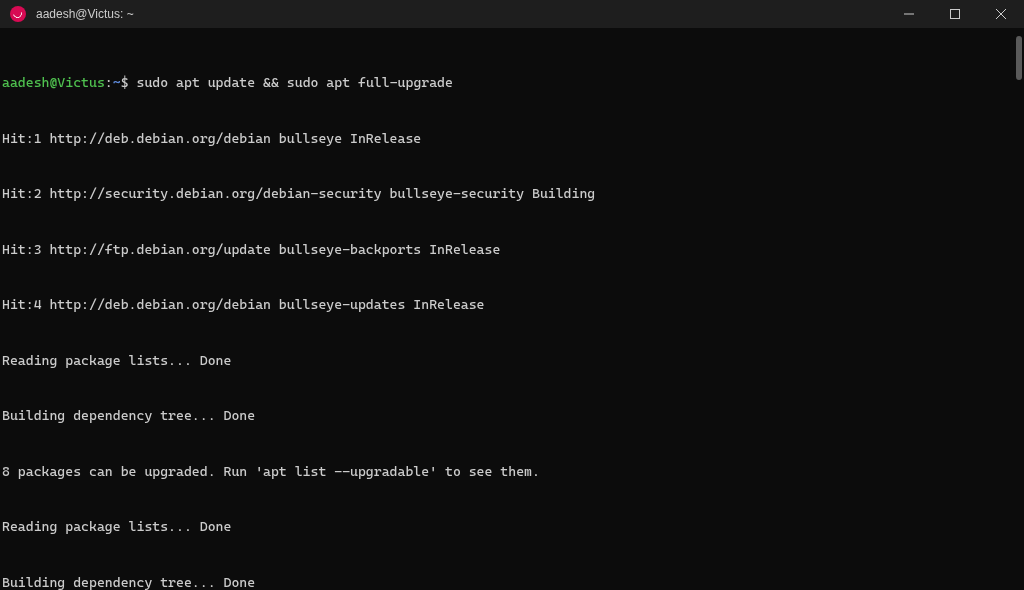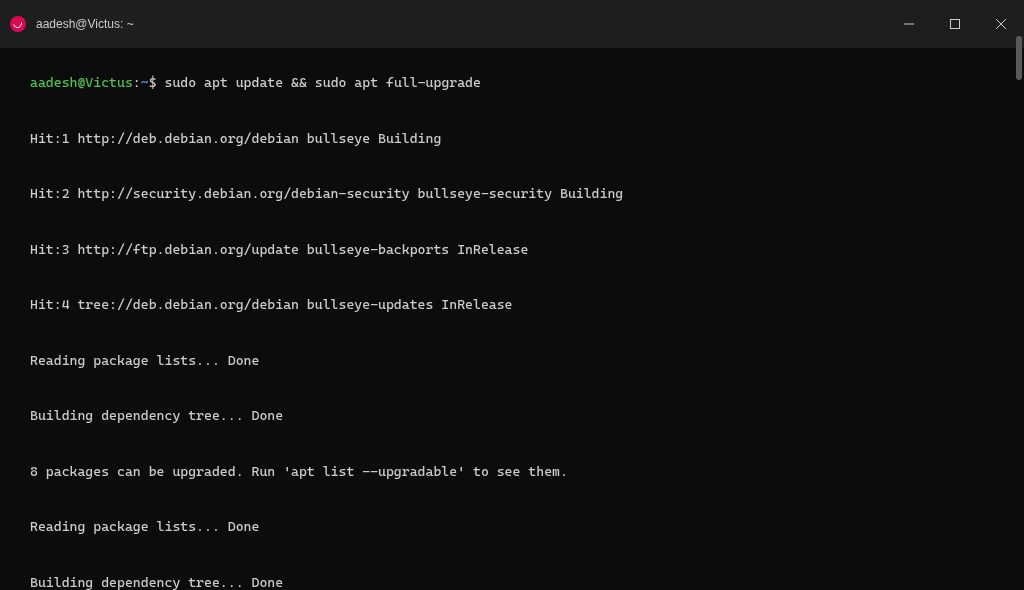--- a/index.html
+++ b/index.html
@@ -7,21 +7,21 @@
     width: 1024px;
     height: 590px;
     background: #0c0c0c;
     font-family: "Cascadia Mono", Consolas, "Courier New", monospace;
     font-size: 13.5px;
     line-height: 18.5px;
     overflow: hidden;
     position: relative;
   }
   .titlebar {
-    height: 48px;
+    height: 28px;
     background: #1e1e1e;
     display: flex;
     align-items: center;
     padding-left: 10px;
     -webkit-user-select: none;
     user-select: none;
   }
   .titlebar .app-icon {
     width: 16px; height: 16px;
     border-radius: 50%;
@@ -61,21 +61,20 @@
   .terminal {
     position: absolute;
     top: 32px;
     left: 0;
     right: 0;
     bottom: 0;
     color: #cccccc;
     white-space: pre-wrap;
     word-break: break-all;
     padding: 4px 0 0 2px;
-    margin-left: 28px;
   }
   .prompt-user { color: #4fc14f; }
   .prompt-sep  { color: #cccccc; }
   .prompt-path { color: #5c87d6; }
   .scrollbar {
     position: absolute;
     top: 36px;
     right: 2px;
     width: 6px;
     height: 44px;
@@ -104,24 +103,24 @@
       <svg viewBox="0 0 10 10">
           <line x1="0" y1="0" x2="10" y2="10" stroke="currentColor" stroke-width="1"></line>
           <line x1="10" y1="0" x2="0" y2="10" stroke="currentColor" stroke-width="1"></line>
         </svg>
     </div>
   </div>
 </div>
 
 <div class="terminal">
   <div><span class="prompt-user">aadesh@Victus</span><span class="prompt-sep">:</span><span class="prompt-path">~</span><span class="prompt-sep">$</span><span> sudo apt update &amp;&amp; sudo apt full-upgrade</span></div>
-  <div>Hit:1 http://deb.debian.org/debian bullseye Building</div>
+  <div>Hit:1 http://deb.debian.org/debian bullseye InRelease</div>
   <div>Hit:2 http://security.debian.org/debian-security bullseye-security Building</div>
   <div>Hit:3 http://ftp.debian.org/update bullseye-backports InRelease</div>
-  <div>Hit:4 tree://deb.debian.org/debian bullseye-updates InRelease</div>
+  <div>Hit:4 http://deb.debian.org/debian bullseye-updates InRelease</div>
   <div>Reading package lists... Done</div>
   <div>Building dependency tree... Done</div>
   <div>8 packages can be upgraded. Run 'apt list --upgradable' to see them.</div>
   <div>Reading package lists... Done</div>
   <div>Building dependency tree... Done</div>
   
   
   
   
   

